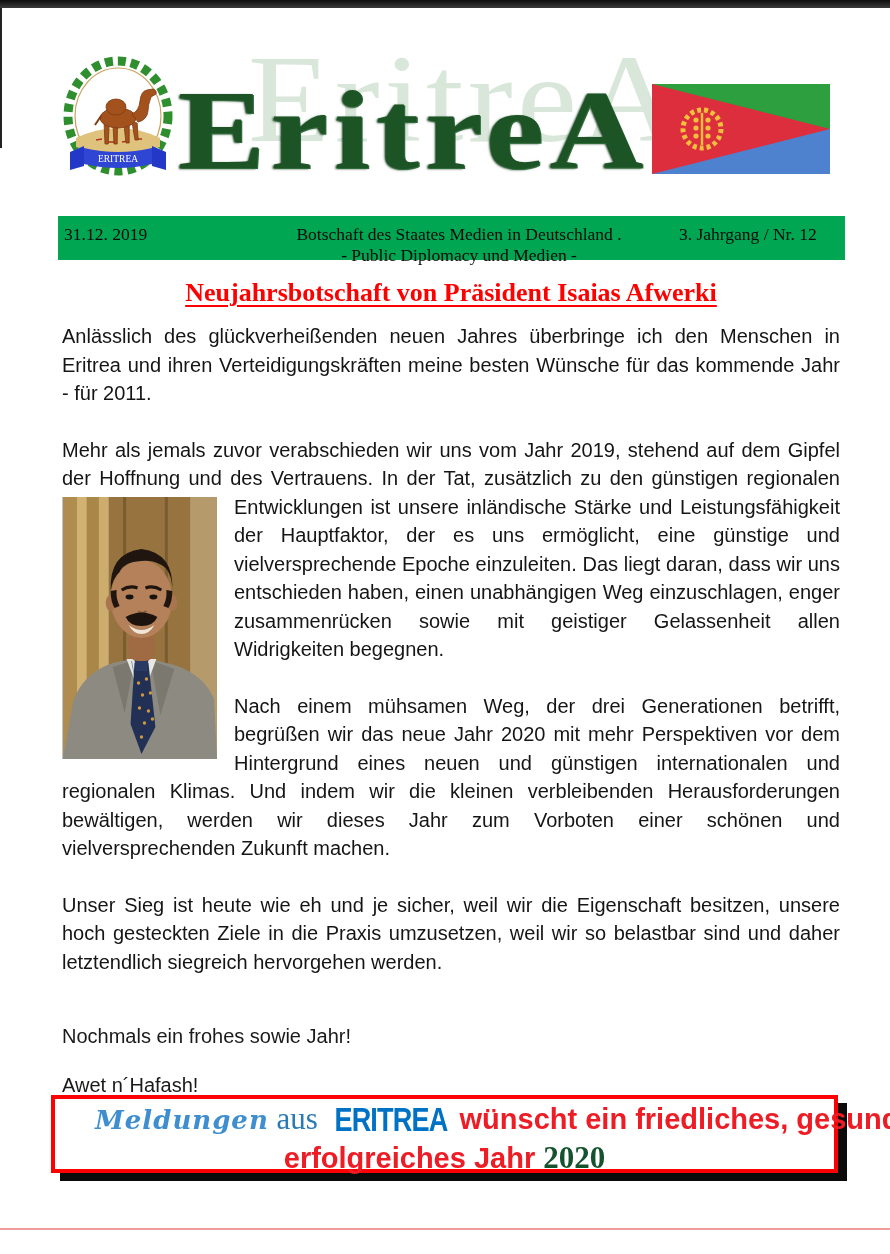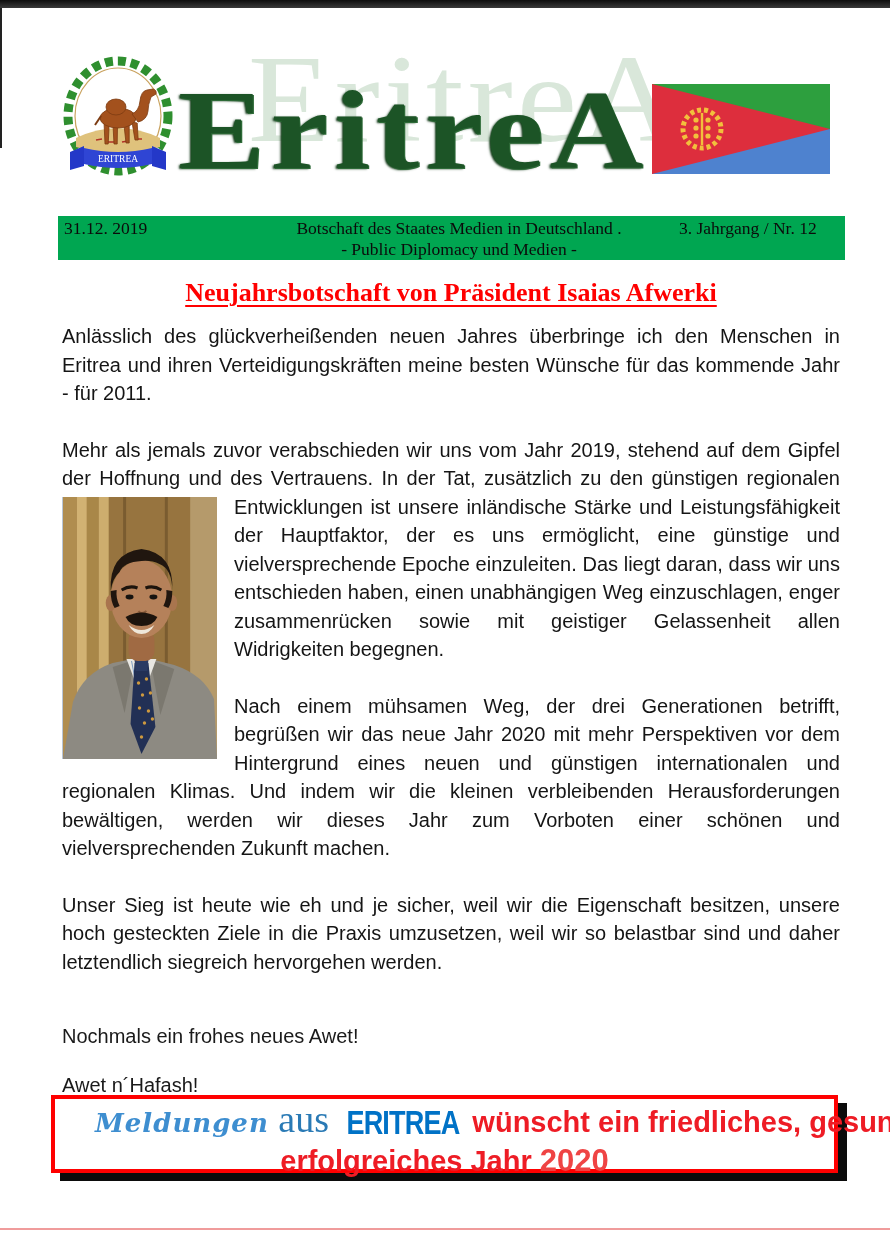--- a/index.html
+++ b/index.html
@@ -30,21 +30,21 @@
     transform:scaleX(1.16); transform-origin:left top; white-space:nowrap;
   }
   .emblem { position:absolute; left:56px; top:52px; width:124px; height:134px; z-index:3; }
   .flag { position:absolute; left:652px; top:84px; width:178px; height:90px; z-index:4; }
 
   
   .banner {
     position:absolute; left:58px; top:216px; width:787px; height:44px; z-index:5;
     background:#00a651; color:#0b0b0b;
     font-family:"Liberation Serif", serif; font-size:17.5px; line-height:21px;
-    display:flex; padding:2px 6px 0 6px;
+    display:flex; padding:8px 6px 0 6px;
   }
   .banner .b-left  { width:175px; text-align:left; }
   .banner .b-center{ flex:1; text-align:center; }
   .banner .b-right { width:160px; text-align:left; }
 
   
   .article { position:absolute; left:62px; top:276px; width:778px; z-index:5; }
   .article-title {
     text-align:center; font-family:"Liberation Serif", serif; font-weight:bold;
     font-size:26px; line-height:34px; color:#ff0000;
@@ -69,28 +69,28 @@
     position:absolute; left:51px; top:1095px; width:787px; height:78px; z-index:6;
     background:#fff; border:4px solid #ff0000;
     box-shadow:9px 8px 0 0 #0b0b0b;
     text-align:center; padding-top:3px;
   }
   .g-line { line-height:34px; white-space:nowrap; }
   .g-script {
     font-family:"DejaVu Serif", serif; font-style:italic; font-weight:bold;
     font-size:26px; color:#3e8ed0; letter-spacing:1px;padding-left:40px;
   }
-  .g-aus { font-family:"Liberation Serif", serif; font-size:38px; color:#2a7ab5; }
+  .g-aus { font-family:"Liberation Serif", serif; font-size:31px; color:#2a7ab5; }
   .g-brand {
     display:inline-block; font-weight:800; font-size:33px; color:#0072c6;
     letter-spacing:-1px; transform:scaleX(0.82); transform-origin:center;
     margin:0 -8px 0 -4px; vertical-align:-2px;
   }
   .g-red { font-weight:bold; font-size:29px; color:#ee1c25; }
-  .g-year { font-family:Liberation Sans, sans-serif; font-weight:bold; font-size:31px; color:#ef4444; }
+  .g-year { font-family:Liberation Serif, serif; font-weight:bold; font-size:31px; color:#14532d; }
 
   .footer-rule { position:absolute; left:0; top:1228px; width:890px; height:2px; background:#f09c9c; z-index:5; }
 </style>
 </head>
 <body>
 
 <div class="page">
 
   <div class="top-bar"></div>
   <div class="left-edge"></div>
@@ -191,21 +191,21 @@
           <ellipse cx="91" cy="100" rx="4" ry="2.4" fill="#161310"></ellipse>
           <path d="M76,114 q3,4 8,0" stroke="#8a5c3a" stroke-width="2" fill="none"></path>
           <path d="M63,120 q16,-9 32,0 q-4,9 -16,9 q-12,0 -16,-9 Z" fill="#1d140d"></path>
           <path d="M66,128 q13,10 26,0 q-5,9 -13,9 q-8,0 -13,-9 Z" fill="#efe7da"></path>
         </svg>
         </span><span>regionalen Entwicklungen ist unsere inländische Stärke und Leistungsfähigkeit der Hauptfaktor, der es uns ermöglicht, eine günstige und vielversprechende Epoche einzuleiten. Das liegt daran, dass wir uns entschieden haben, einen unabhängigen Weg einzuschlagen, enger zusammenrücken sowie mit geistiger Gelassenheit allen Widrigkeiten begegnen.</span></p>
 
     <p class="body-p">Nach einem mühsamen Weg, der drei Generationen betrifft, begrüßen wir das neue Jahr 2020 mit mehr Perspektiven vor dem Hintergrund eines neuen und günstigen internationalen und regionalen Klimas. Und indem wir die kleinen verbleibenden Herausforderungen bewältigen, werden wir dieses Jahr zum Vorboten einer schönen und vielversprechenden Zukunft machen.</p>
     <p class="body-p">Unser Sieg ist heute wie eh und je sicher, weil wir die Eigenschaft besitzen, unsere hoch gesteckten Ziele in die Praxis umzusetzen, weil wir so belastbar sind und daher letztendlich siegreich hervorgehen werden.</p>
 
-    <p class="closing closing-1">Nochmals ein frohes neues Awet!</p>
+    <p class="closing closing-1">Nochmals ein frohes sowie Jahr!</p>
     <p class="closing closing-2">Awet n´Hafash!</p>
   </div>
 
   <div class="greeting-box">
     <div class="g-line"><span class="g-script">Meldungen</span><span class="g-aus">&nbsp;</span><span class="g-aus">aus</span><span class="g-aus">&nbsp;</span><span class="g-brand">ERITREA</span><span class="g-red"> wünscht ein friedliches, gesundes und</span></div>
     <div class="g-line"><span class="g-red">erfolgreiches Jahr </span><span class="g-year">2020</span></div>
   </div>
 
   <div class="footer-rule"></div>
 

